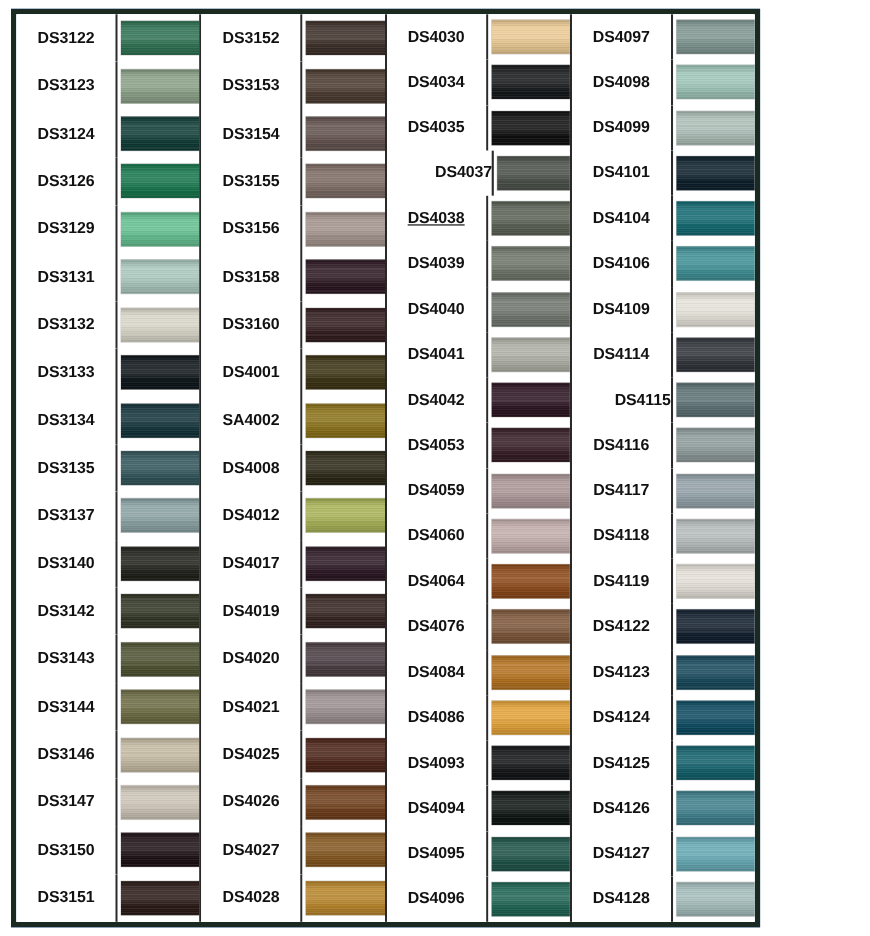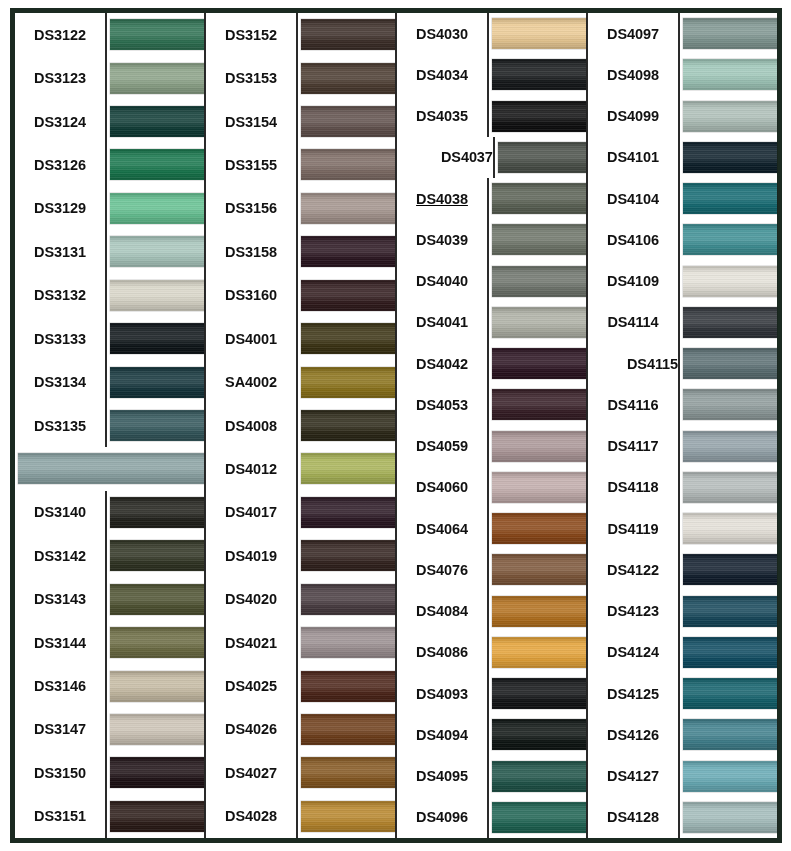--- a/index.html
+++ b/index.html
@@ -12,21 +12,21 @@
     width: 791px;
     height: 851px;
     font-family: "Liberation Sans", sans-serif;
     overflow: hidden;
   }
 
   #chart-frame {
     position: absolute;
     left: 10px;
     top: 8px;
-    width: 772px;
+    width: 681px;
     height: 835px;
     box-sizing: border-box;
     border: 5px solid #1b2a21;
     background: #3b82f6;
   }
 
   #chart-inner {
     position: absolute;
     left: 0;
     top: 0;
@@ -210,20 +210,23 @@
         </div>
         <div class="color-row">
           <div class="code-cell" style="border-right-color: rgb(42, 42, 42);">
             <span class="code-text">DS3135</span>
           </div>
           <div class="swatch-cell">
             <div class="swatch" style="background-color: rgb(49, 85, 90);"></div>
           </div>
         </div>
         <div class="color-row">
+          <div class="code-cell" style="border-right-color: rgb(42, 42, 42);">
+            <span class="code-text">DS3137</span>
+          </div>
           <div class="swatch-cell">
             <div class="swatch" style="background-color: rgb(139, 163, 164);"></div>
           </div>
         </div>
         <div class="color-row">
           <div class="code-cell" style="border-right-color: rgb(42, 42, 42);">
             <span class="code-text">DS3140</span>
           </div>
           <div class="swatch-cell">
             <div class="swatch" style="background-color: rgb(32, 32, 26);"></div>

